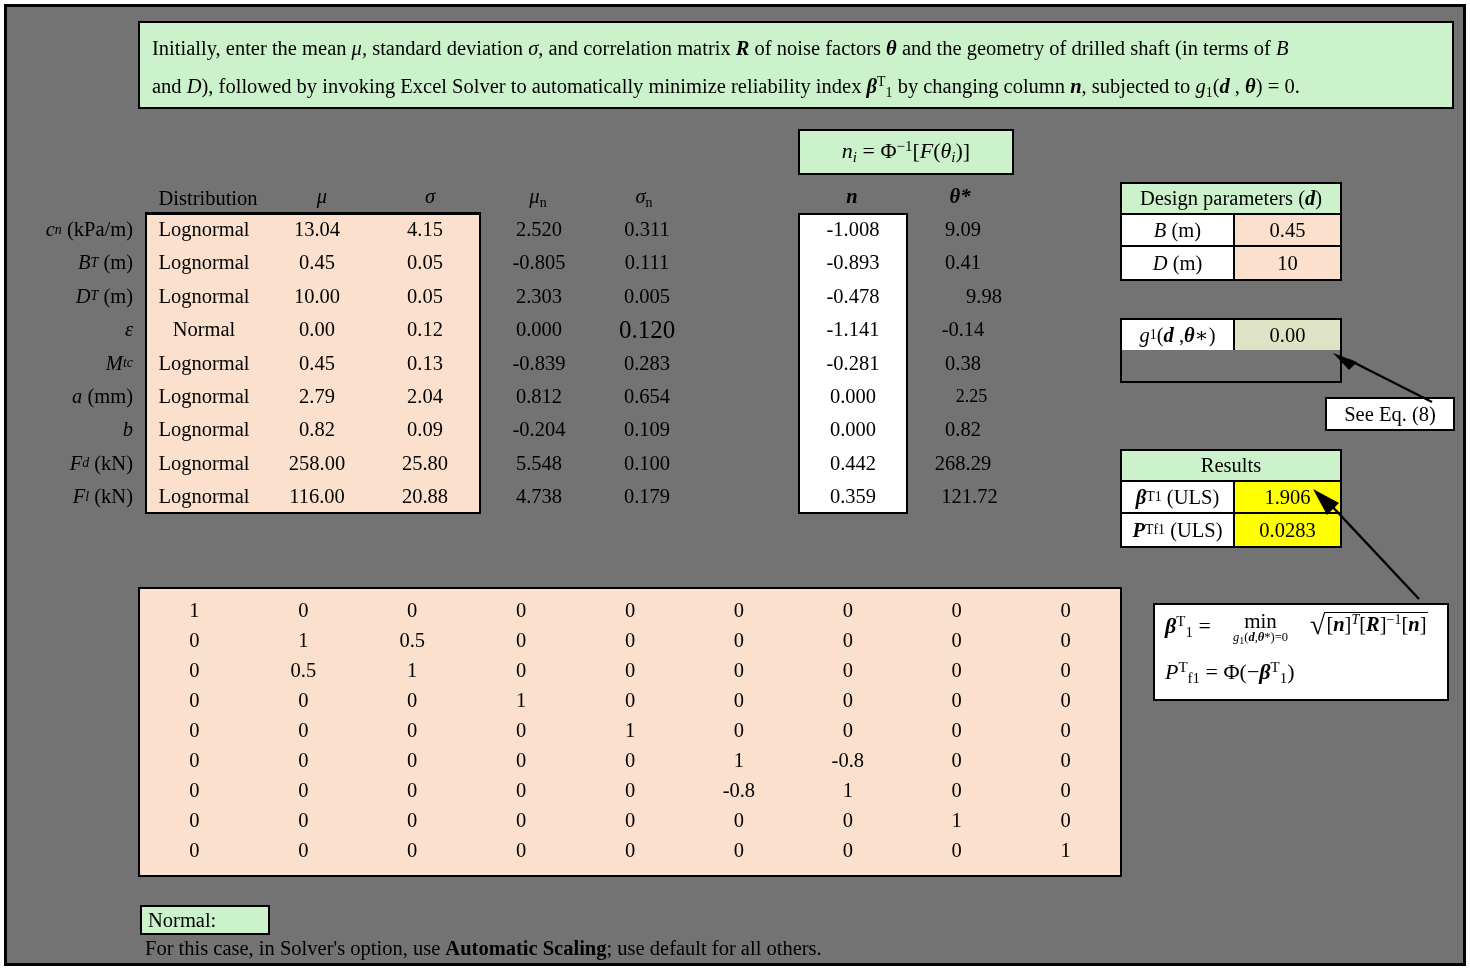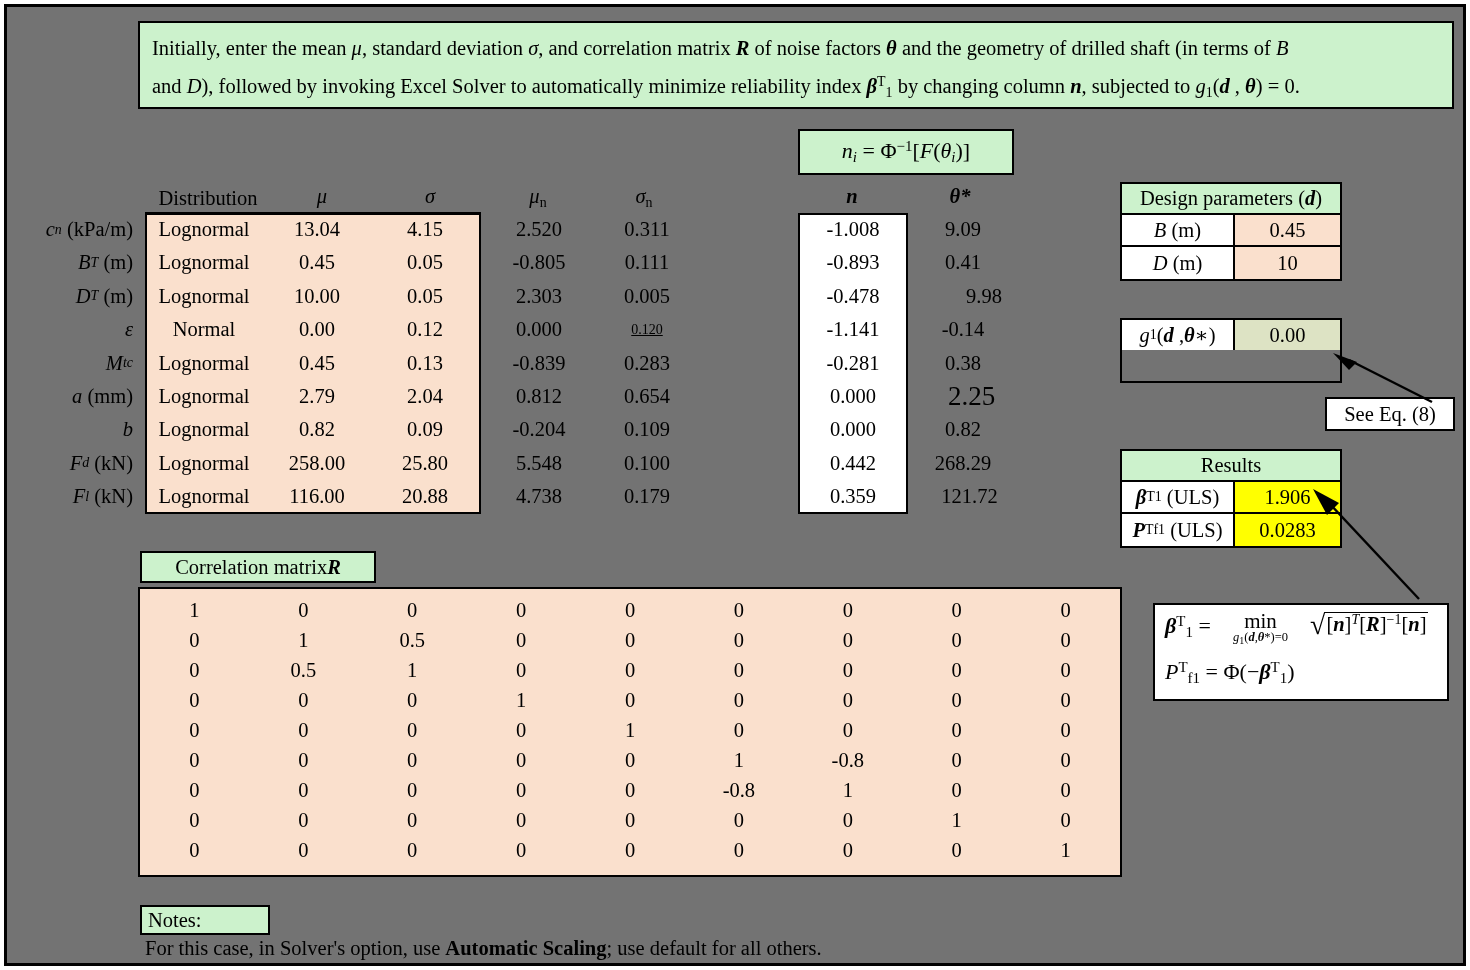--- a/index.html
+++ b/index.html
@@ -126,42 +126,42 @@
       <div class="abs" style="left: 586px; top: 66.8px; width: 108px; height: 33px; display: flex; align-items: center; justify-content: center; font-size: 20.5px;">0.005</div>
       <div class="abs" style="left: 791px; top: 66.8px; width: 110px; height: 33px; display: flex; align-items: center; justify-content: center; font-size: 20.5px;">-0.478</div>
       <div class="abs" style="left: 901px; top: 66.8px; width: 110px; height: 33px; display: flex; align-items: center; justify-content: center; font-size: 20.5px; margin-left: 21px;">9.98</div>
       <div class="abs" style="left: 0px; top: 100.2px; width: 132px; height: 33px; display: flex; align-items: center; justify-content: flex-end; padding-right: 6px; font-size: 20.5px;">
         <i class="v">ε</i>
       </div>
       <div class="abs" style="left: 138px; top: 100.2px; width: 118px; height: 33px; display: flex; align-items: center; justify-content: center; font-size: 20.5px;">Normal</div>
       <div class="abs" style="left: 256px; top: 100.2px; width: 108px; height: 33px; display: flex; align-items: center; justify-content: center; font-size: 20.5px;">0.00</div>
       <div class="abs" style="left: 364px; top: 100.2px; width: 108px; height: 33px; display: flex; align-items: center; justify-content: center; font-size: 20.5px;">0.12</div>
       <div class="abs" style="left: 478px; top: 100.2px; width: 108px; height: 33px; display: flex; align-items: center; justify-content: center; font-size: 20.5px;">0.000</div>
-      <div class="abs" style="left: 586px; top: 100.2px; width: 108px; height: 33px; display: flex; align-items: center; justify-content: center; font-size: 14px; text-decoration: underline;">0.120</div>
+      <div class="abs" style="left: 586px; top: 100.2px; width: 108px; height: 33px; display: flex; align-items: center; justify-content: center; font-size: 25px;">0.120</div>
       <div class="abs" style="left: 791px; top: 100.2px; width: 110px; height: 33px; display: flex; align-items: center; justify-content: center; font-size: 20.5px;">-1.141</div>
       <div class="abs" style="left: 901px; top: 100.2px; width: 110px; height: 33px; display: flex; align-items: center; justify-content: center; font-size: 20.5px;">-0.14</div>
       <div class="abs" style="left: 0px; top: 133.6px; width: 132px; height: 33px; display: flex; align-items: center; justify-content: flex-end; padding-right: 6px; font-size: 20.5px;">
         <i class="v">M</i>
         <sub><i>tc</i></sub>
       </div>
       <div class="abs" style="left: 138px; top: 133.6px; width: 118px; height: 33px; display: flex; align-items: center; justify-content: center; font-size: 20.5px;">Lognormal</div>
       <div class="abs" style="left: 256px; top: 133.6px; width: 108px; height: 33px; display: flex; align-items: center; justify-content: center; font-size: 20.5px;">0.45</div>
       <div class="abs" style="left: 364px; top: 133.6px; width: 108px; height: 33px; display: flex; align-items: center; justify-content: center; font-size: 20.5px;">0.13</div>
       <div class="abs" style="left: 478px; top: 133.6px; width: 108px; height: 33px; display: flex; align-items: center; justify-content: center; font-size: 20.5px;">-0.839</div>
       <div class="abs" style="left: 586px; top: 133.6px; width: 108px; height: 33px; display: flex; align-items: center; justify-content: center; font-size: 20.5px;">0.283</div>
       <div class="abs" style="left: 791px; top: 133.6px; width: 110px; height: 33px; display: flex; align-items: center; justify-content: center; font-size: 20.5px;">-0.281</div>
       <div class="abs" style="left: 901px; top: 133.6px; width: 110px; height: 33px; display: flex; align-items: center; justify-content: center; font-size: 20.5px;">0.38</div>
       <div class="abs" style="left: 0px; top: 167px; width: 132px; height: 33px; display: flex; align-items: center; justify-content: flex-end; padding-right: 6px; font-size: 20.5px;"><i class="v">a</i>&nbsp;(mm)</div>
       <div class="abs" style="left: 138px; top: 167px; width: 118px; height: 33px; display: flex; align-items: center; justify-content: center; font-size: 20.5px;">Lognormal</div>
       <div class="abs" style="left: 256px; top: 167px; width: 108px; height: 33px; display: flex; align-items: center; justify-content: center; font-size: 20.5px;">2.79</div>
       <div class="abs" style="left: 364px; top: 167px; width: 108px; height: 33px; display: flex; align-items: center; justify-content: center; font-size: 20.5px;">2.04</div>
       <div class="abs" style="left: 478px; top: 167px; width: 108px; height: 33px; display: flex; align-items: center; justify-content: center; font-size: 20.5px;">0.812</div>
       <div class="abs" style="left: 586px; top: 167px; width: 108px; height: 33px; display: flex; align-items: center; justify-content: center; font-size: 20.5px;">0.654</div>
       <div class="abs" style="left: 791px; top: 167px; width: 110px; height: 33px; display: flex; align-items: center; justify-content: center; font-size: 20.5px;">0.000</div>
-      <div class="abs" style="left: 901px; top: 167px; width: 110px; height: 33px; display: flex; align-items: center; justify-content: center; font-size: 27px; padding-left: 17px;">2.25</div>
+      <div class="abs" style="left: 901px; top: 167px; width: 110px; height: 33px; display: flex; align-items: center; justify-content: center; font-size: 18px; padding-left: 17px;">2.25</div>
       <div class="abs" style="left: 0px; top: 200.4px; width: 132px; height: 33px; display: flex; align-items: center; justify-content: flex-end; padding-right: 6px; font-size: 20.5px;">
         <i class="v">b</i>
       </div>
       <div class="abs" style="left: 138px; top: 200.4px; width: 118px; height: 33px; display: flex; align-items: center; justify-content: center; font-size: 20.5px;">Lognormal</div>
       <div class="abs" style="left: 256px; top: 200.4px; width: 108px; height: 33px; display: flex; align-items: center; justify-content: center; font-size: 20.5px;">0.82</div>
       <div class="abs" style="left: 364px; top: 200.4px; width: 108px; height: 33px; display: flex; align-items: center; justify-content: center; font-size: 20.5px;">0.09</div>
       <div class="abs" style="left: 478px; top: 200.4px; width: 108px; height: 33px; display: flex; align-items: center; justify-content: center; font-size: 20.5px;">-0.204</div>
       <div class="abs" style="left: 586px; top: 200.4px; width: 108px; height: 33px; display: flex; align-items: center; justify-content: center; font-size: 20.5px;">0.109</div>
       <div class="abs" style="left: 791px; top: 200.4px; width: 110px; height: 33px; display: flex; align-items: center; justify-content: center; font-size: 20.5px;">0.000</div>
       <div class="abs" style="left: 901px; top: 200.4px; width: 110px; height: 33px; display: flex; align-items: center; justify-content: center; font-size: 20.5px;">0.82</div>
@@ -251,24 +251,20 @@
     </div>
     <div style="position:absolute;left:155px;top:6px;">
       <span style="font-size:28px;line-height:1;vertical-align:-3px;">√</span><span class="sqrt-top" style="font-size:20.5px;padding:0 2px 0 1px;">[<b class="v">n</b>]<sup><i>T</i></sup>[<b class="v">R</b>]<sup>−1</sup>[<b class="v">n</b>]</span>
     </div>
     <div style="position:absolute;left:10px;top:54px;font-size:22px;">
       <i class="v">P</i><sup>T</sup><sub>f1</sub>
       <span>= Φ(−<b class="v">β</b><sup>T</sup><sub>1</sub>)</span>
     </div>
   </div>
 
-  <div class="abs grn bx ctr" style="left:133px;top:544px;width:236px;height:32px;font-size:20.5px;">
-    <span>Correlation matrix </span>
-      <b class="v">R</b>
-  </div>
 
   <div id="matbox" class="abs peach bx">
     <div id="mat-host" style="padding-top:6px;">
         <div class="mrow">
           <div class="mcell">1</div>
           <div class="mcell">0</div>
           <div class="mcell">0</div>
           <div class="mcell">0</div>
           <div class="mcell">0</div>
           <div class="mcell">0</div>
@@ -360,18 +356,18 @@
           <div class="mcell">0</div>
           <div class="mcell">0</div>
           <div class="mcell">0</div>
           <div class="mcell">0</div>
           <div class="mcell">0</div>
           <div class="mcell">1</div>
         </div>
       </div>
   </div>
 
-  <div id="notes" class="abs grn bx lft" style="padding-left:6px;font-size:20.5px;">Notes:</div>
+  <div id="notes" class="abs grn bx lft" style="padding-left:6px;font-size:20.5px;">Normal:</div>
   <div id="notetxt" class="abs">
     <span>For this case, in Solver's option, use </span><b>Automatic Scaling</b><span>; use default for all others.</span>
   </div>
 
 </div>
 
 </body></html>

